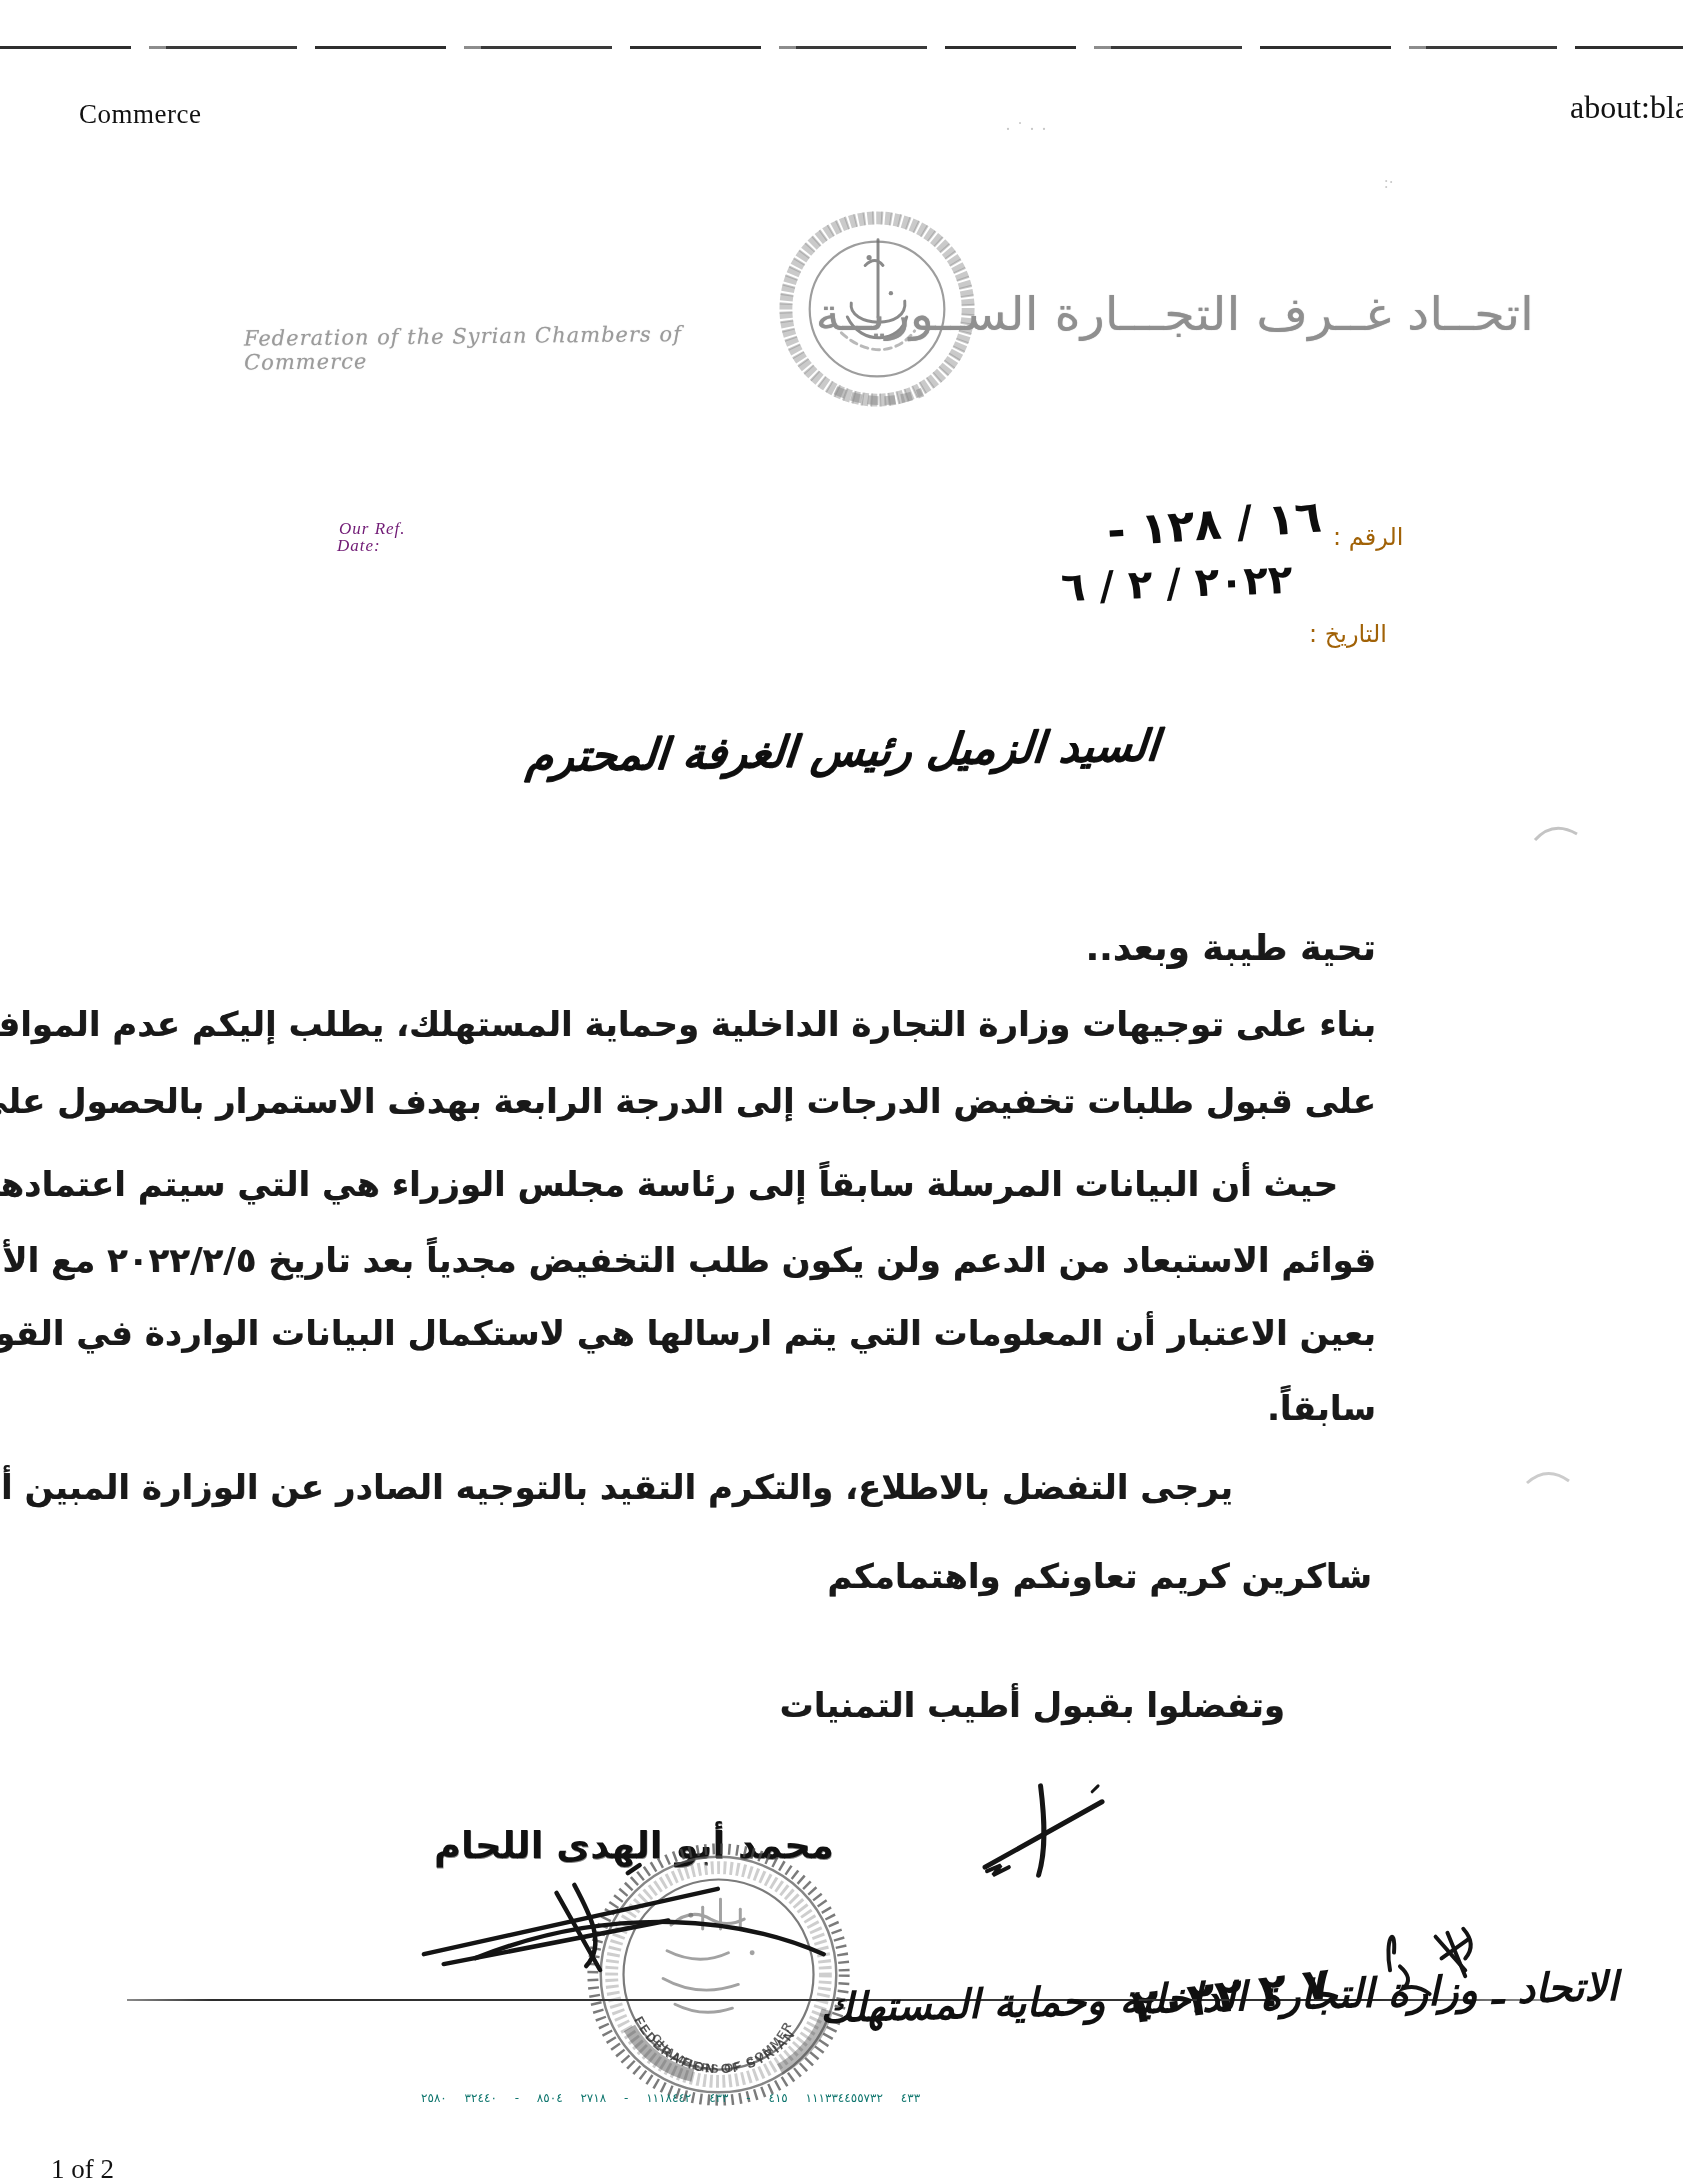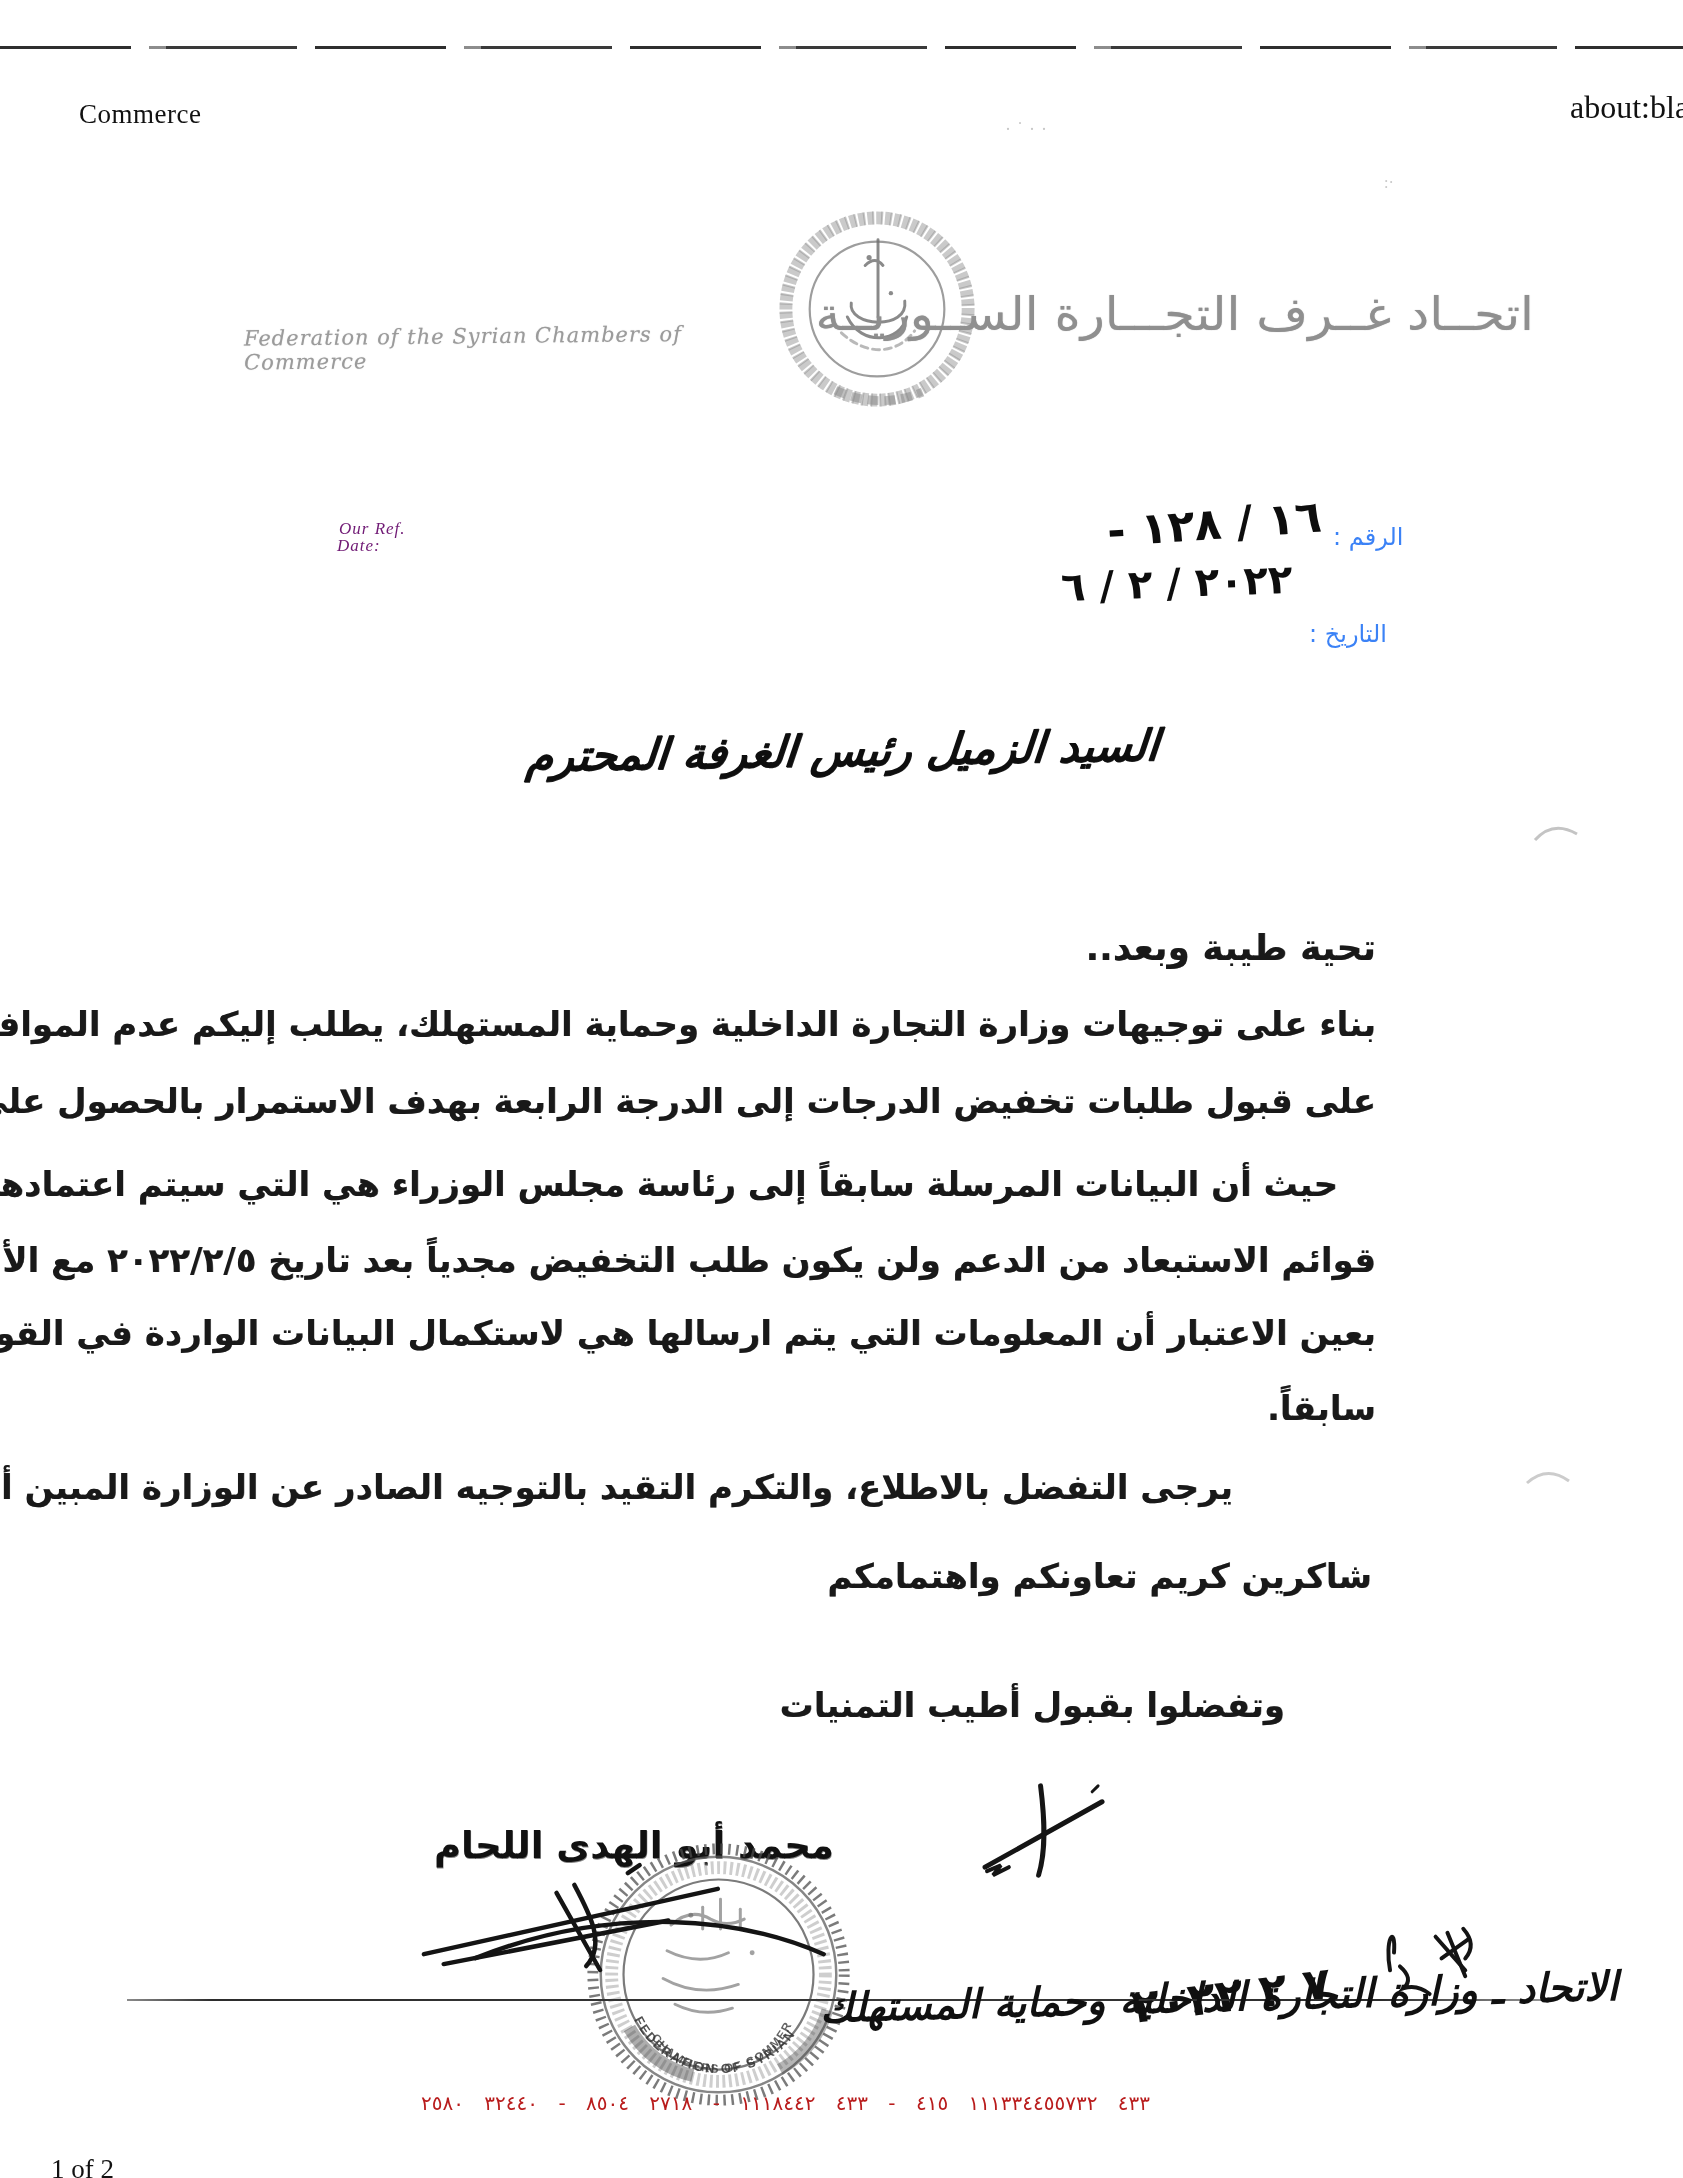--- a/index.html
+++ b/index.html
@@ -18,21 +18,21 @@
   .org-en{position:absolute;left:244px;top:324px;width:495px;font-style:italic;font-size:21px;
           color:#9b9b9b;letter-spacing:1px;transform:rotate(-.6deg);
           text-shadow:0 0 1px rgba(155,155,155,.6);font-family:"DejaVu Serif",serif;}
   .org-ar{position:absolute;left:1059px;top:285px;width:475px;font-size:50px;color:#8f8f8f;
           direction:rtl;white-space:nowrap;transform:scaleY(.92);
           font-family:"DejaVu Sans",sans-serif;text-shadow:0 0 1px rgba(140,140,140,.7);}
   .logo-wrap{position:absolute;left:778px;top:206px;width:203px;height:213px;}
 
   
   .faded-en{position:absolute;font-size:17px;color:#701a75;letter-spacing:1px;font-style:italic;}
-  .ar-label{position:absolute;direction:rtl;font-size:24px;color:#3b82f6;
+  .ar-label{position:absolute;direction:rtl;font-size:24px;color:#a16207;
             font-family:"DejaVu Sans",sans-serif;}
   .hand{position:absolute;direction:ltr;font-family:"DejaVu Sans",sans-serif;color:#0d0d0d;
         font-weight:700;white-space:nowrap;}
   .ref-val{left:1107px;top:498px;font-size:44px;transform:rotate(-4deg);letter-spacing:4px;}
   .date-val{left:1061px;top:560px;font-size:40px;transform:rotate(-2deg);letter-spacing:3px;}
 
   
   .ar{direction:rtl;font-family:"DejaVu Sans",sans-serif;}
   .salutation{position:absolute;left:594px;top:725px;width:564px;text-align:center;
       font-size:43px;font-weight:800;font-style:italic;white-space:nowrap;
@@ -45,21 +45,21 @@
   
   .hand-note{position:absolute;direction:rtl;font-family:"DejaVu Sans",sans-serif;
       font-size:40px;font-weight:600;font-style:italic;color:#101010;white-space:nowrap;
       transform:rotate(-1.6deg);}
   .hand-date{position:absolute;direction:rtl;font-family:"DejaVu Sans",sans-serif;
       font-size:46px;font-weight:600;color:#101010;letter-spacing:10px;
       transform:rotate(-7deg);white-space:nowrap;}
   .footer-rule{position:absolute;left:127px;top:1999px;width:1424px;height:2px;
       background:linear-gradient(90deg,#8a8a8a 0,#2c2c2c 6%,#383838 55%,#2c2c2c 88%,#9a9a9a 100%);}
   .footer-contact{position:absolute;left:421px;top:2091px;width:1168px;direction:ltr;
-      font-family:"DejaVu Sans",sans-serif;font-size:20px;color:#b91c1c;letter-spacing:3px;
+      font-family:"DejaVu Sans",sans-serif;font-size:12px;color:#0f766e;letter-spacing:3px;
       word-spacing:14px;filter:blur(0.3px);white-space:nowrap;}
   .artifact{position:absolute;color:#c8c8c8;}
   svg{display:block;}
 </style>
 </head>
 <body>
 
 <div id="page">
 
   <div class="top-rule"></div>

